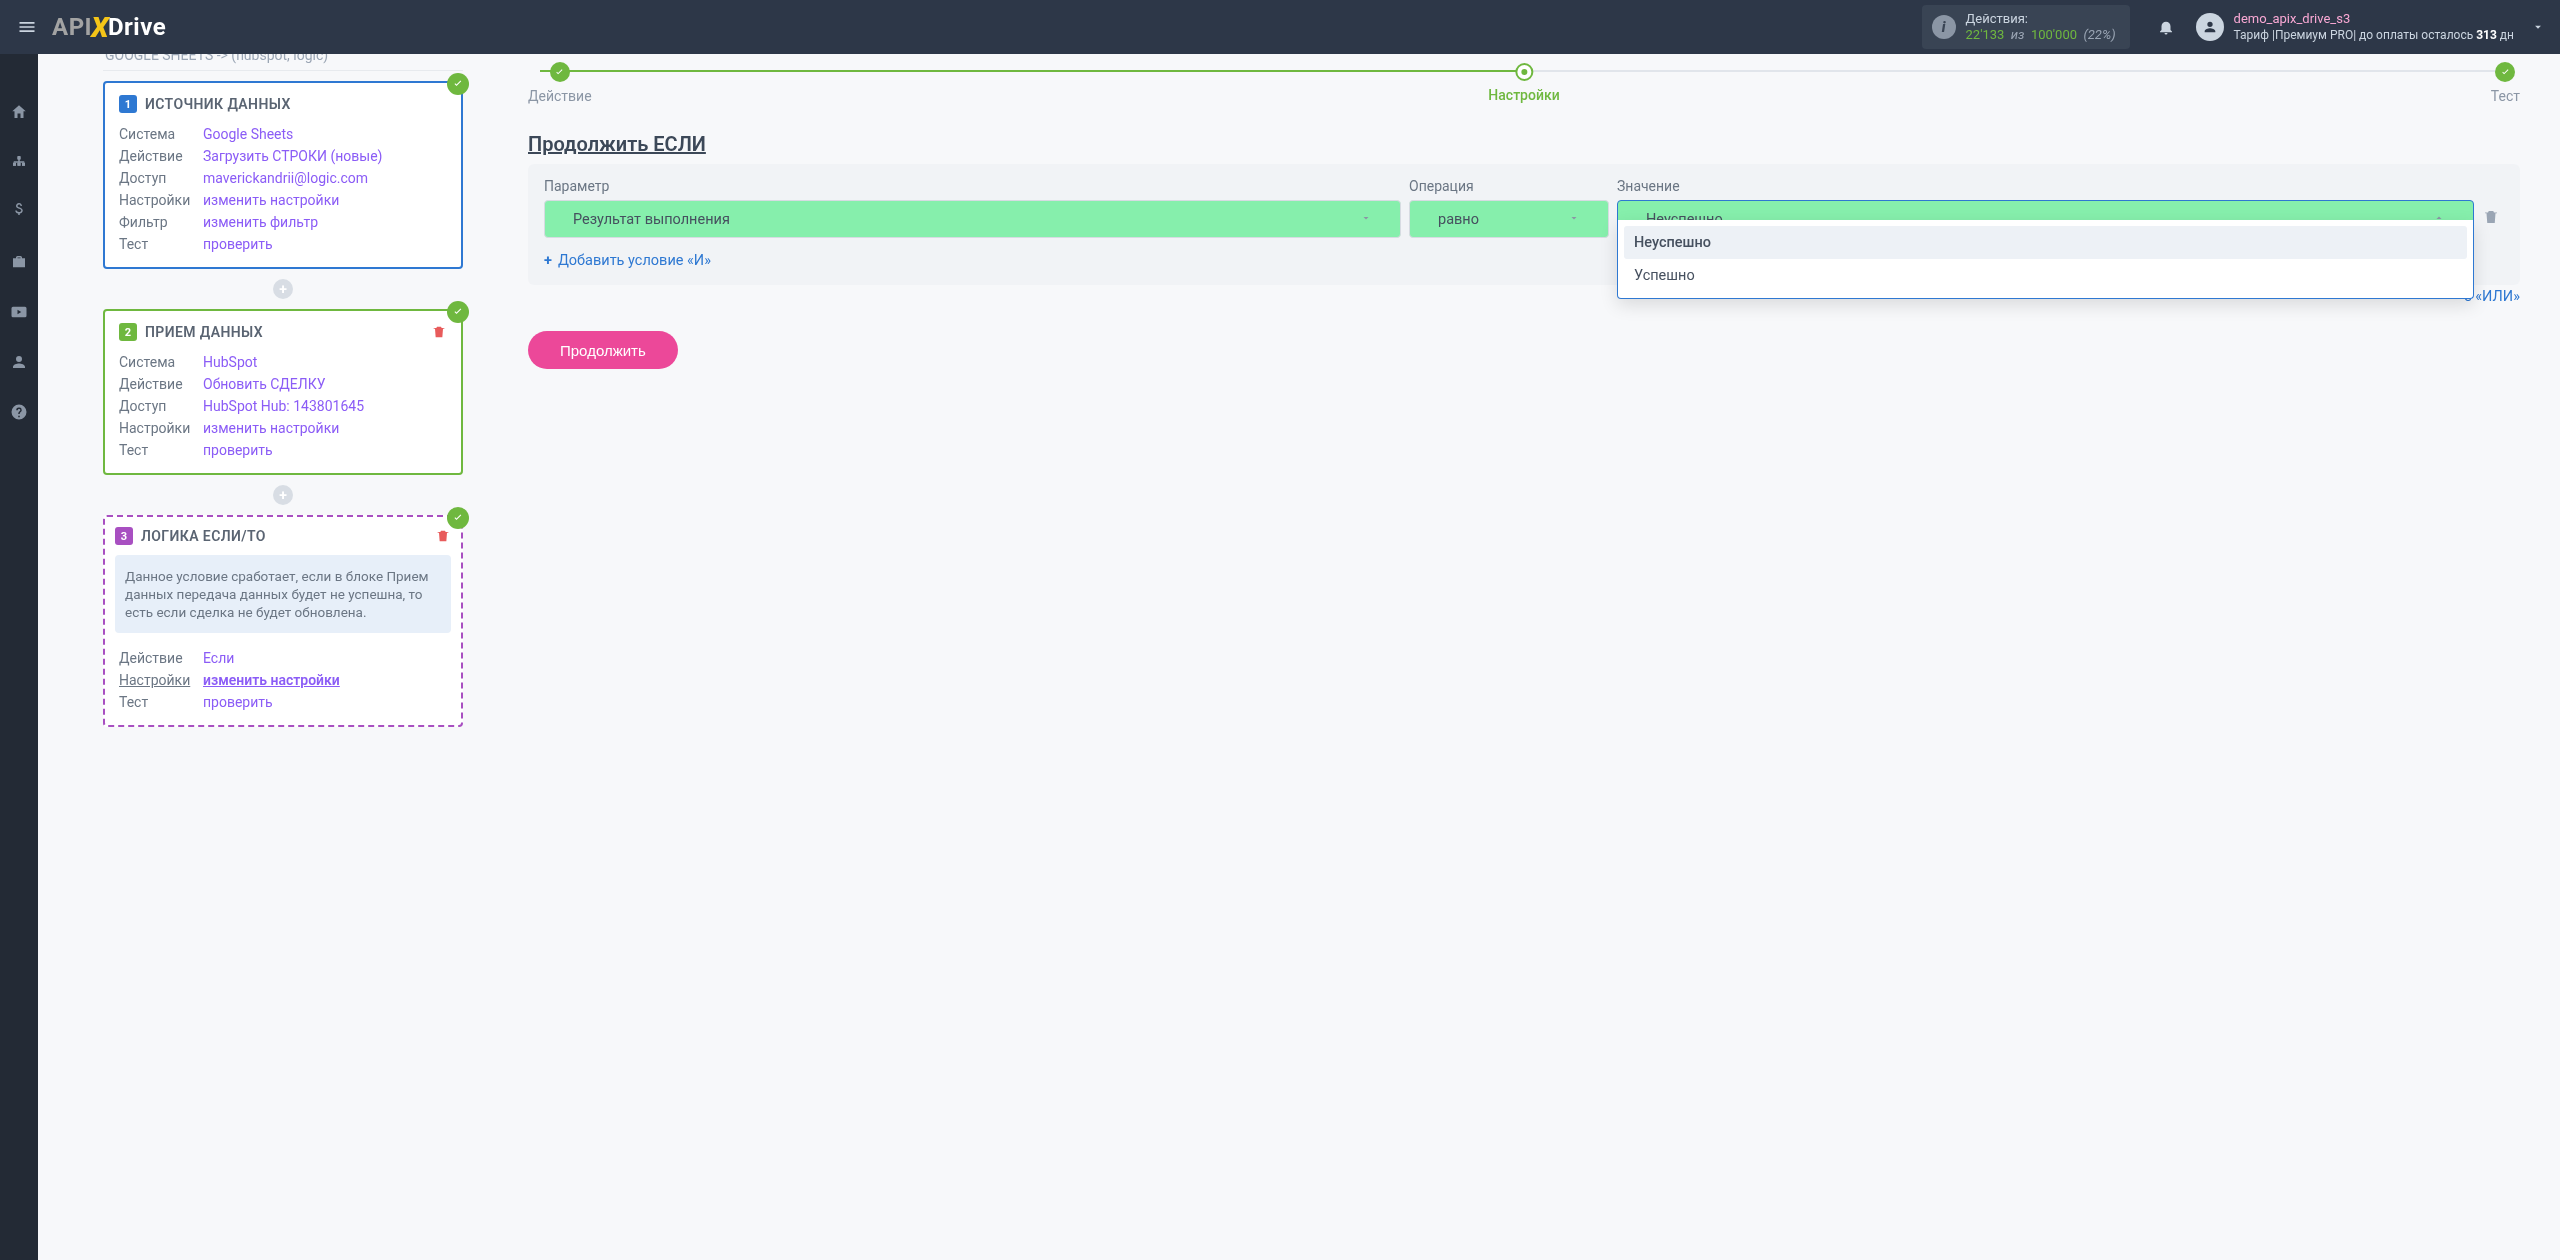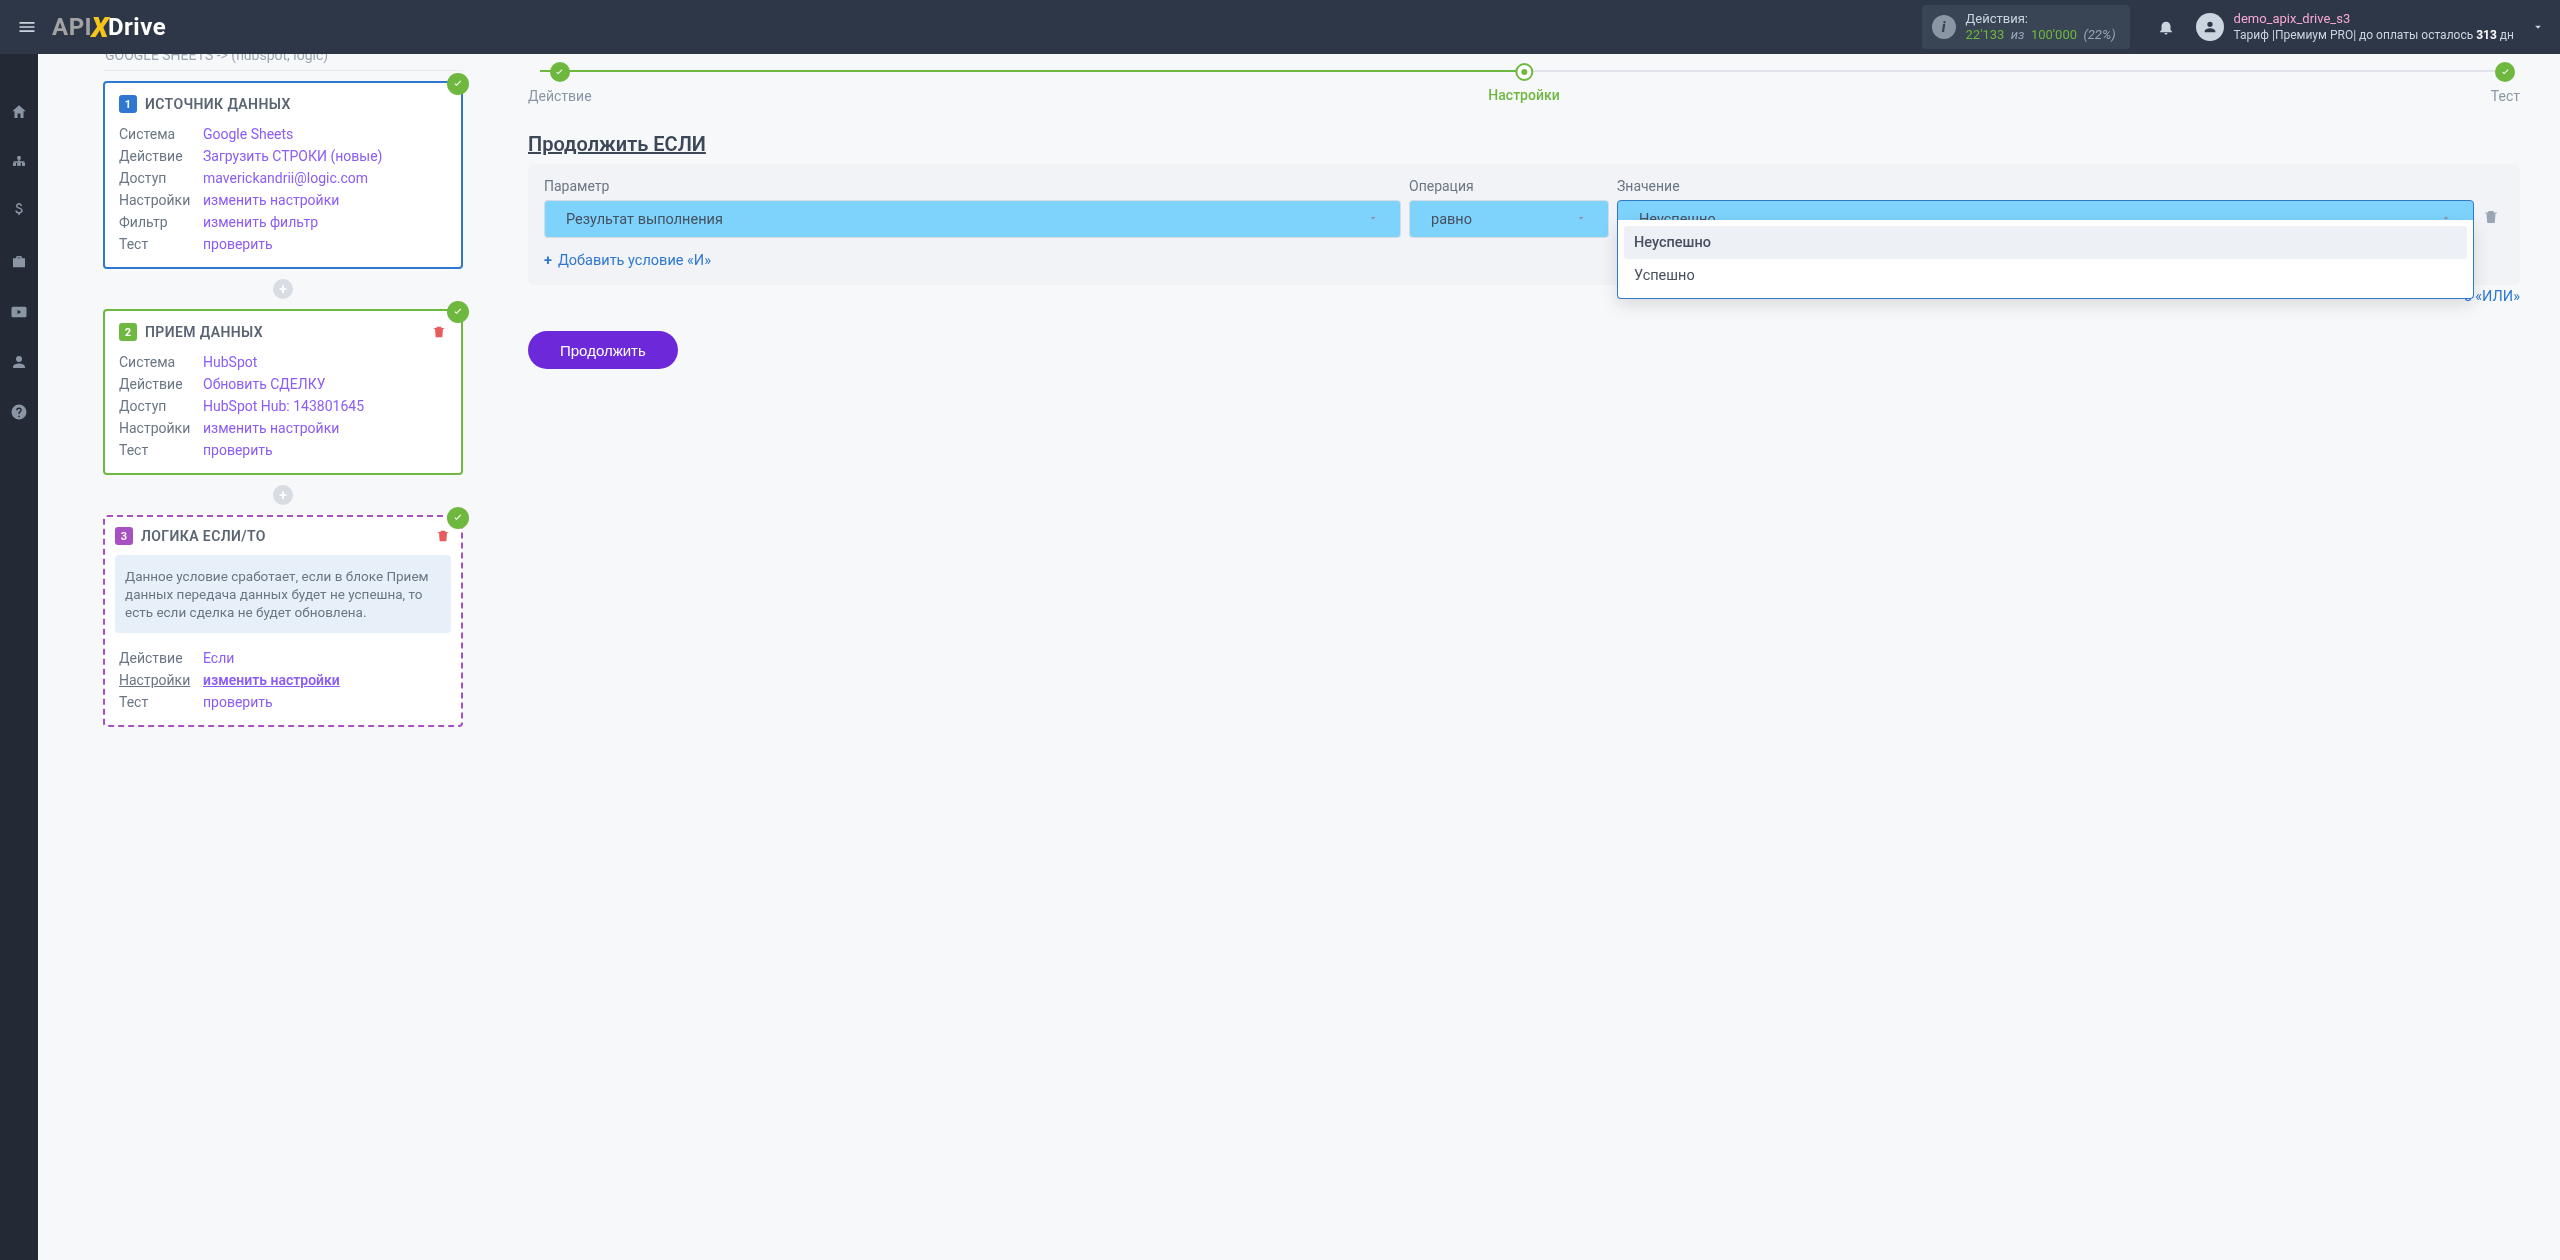--- a/index.html
+++ b/index.html
@@ -71,35 +71,35 @@
 .step.current .dot::after { content:''; position:absolute; inset:4px; border-radius:50%; background:#6fb83f; }
 .step.current .label { color:#6fb83f; font-weight:500; margin-top:6px; }
 .step:nth-child(2) { margin-left:0; }
 .step.right { margin-left:auto; }
 .step.center { position:absolute; left:50%; transform:translateX(-50%); }
 .section-title { font-size: 20px; font-weight: 600; color:#3c4858; text-decoration: underline; margin-bottom: 8px; }
 .filter-block { background:#f1f3f6; border-radius:6px; padding: 14px 16px 16px 16px; position:relative; }
 .filter-row { display:flex; gap: 8px; align-items:flex-end; }
 .field { display:flex; flex-direction:column; gap:6px; }
 .field .lbl { font-size:14px; color:#6b7684; }
-.select-box { height:38px; background:#7dd3fc; border:1px solid #d7dbe2; border-radius:4px; display:flex; align-items:center; padding:0 21px; font-size:14.5px; color:#46505f; cursor:pointer; position:relative; }
+.select-box { height:38px; background:#86efac; border:1px solid #d7dbe2; border-radius:4px; display:flex; align-items:center; padding:0 28px; font-size:14.5px; color:#46505f; cursor:pointer; position:relative; }
 .select-box .chev { margin-left:auto; }
 .select-box.open { border:1.5px solid #2e78d2; }
 .w-param { flex:1.2; }
 .w-op { width: 200px; }
 .w-val { flex:1.2; position:relative; }
 .trash-outer { width:22px; height:22px; cursor:pointer; margin-bottom:8px; }
 .trash-outer svg { width:18px; height:18px; fill:#9aa5b4; }
 .dropdown-menu { position:absolute; top:42px; left:0; right:0; background:#fff; border:1.5px solid #2e78d2; border-top:none; border-radius:0 0 4px 4px; box-shadow:0 6px 18px rgba(0,0,0,0.12); padding:6px; z-index:10; }
 .dropdown-menu .opt { padding:8px 10px; font-size:14.5px; color:#46505f; border-radius:3px; cursor:pointer; }
 .dropdown-menu .opt.selected { background:#edf1f6; font-weight:500; }
 .add-and { margin-top:14px; display:inline-flex; align-items:center; gap:6px; color:#2e78d2; font-size:14.5px; cursor:pointer; }
 .add-and .plus { font-weight:700; }
 .add-or { text-align:right; margin-top:3px; color:#2e78d2; font-size:14.5px; cursor:pointer; }
-.continue-btn { margin-top:26px; height:38px; padding:0 32px; border:none; border-radius:999px; background:#6d28d9; color:#fff; font-size:15px; cursor:pointer; }
+.continue-btn { margin-top:26px; height:38px; padding:0 32px; border:none; border-radius:999px; background:#ec4899; color:#fff; font-size:15px; cursor:pointer; }
 .chev svg { width:12px; height:12px; fill:#8b96a5; }
 .hr { border-bottom:1px solid #e7eaee; margin: 2px 0 10px 0; }
 .purple .kv-wrap { padding: 0 4px; }
 
 .left-col-inner { position:relative; top:-6px; }
 </style>
 </head>
 <body>
 
 <div class="topbar">

